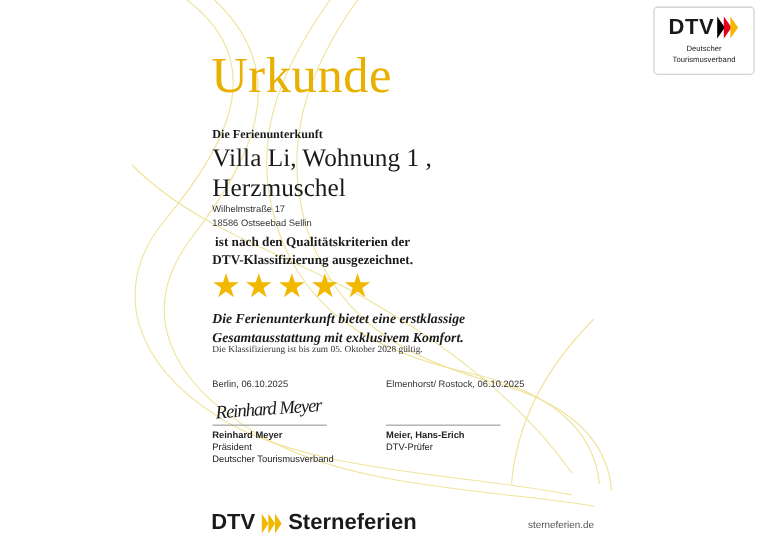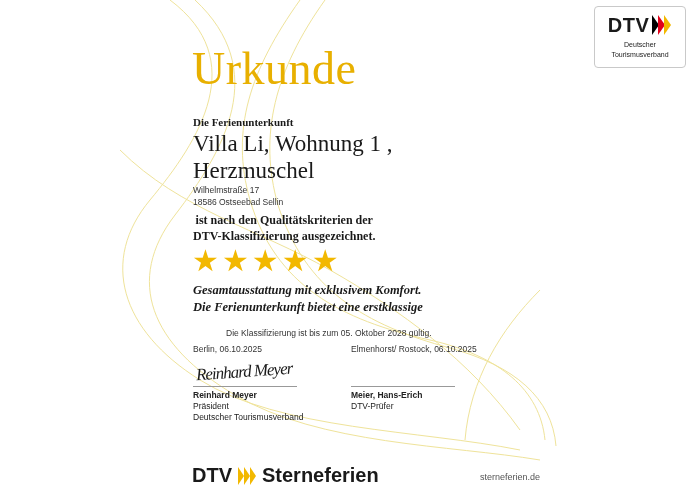--- a/index.html
+++ b/index.html
@@ -154,25 +154,24 @@
   .tagline {
     top: 282px;
     font-style: italic;
     font-size: 12.5px;
     line-height: 17px;
     font-weight: bold;
     width: 320px;
   }
 
   .validity {
-    top: 328px;
-    font-family: Liberation Sans, sans-serif;
+    top: 312px;
+    font-family: Liberation Serif, serif;
     font-size: 8.5px;
     color: #333;
-    margin-left: 33px;
   }
 
   .sign-row {
     position: absolute;
     top: 344px;
     left: 193px;
     width: 400px;
     font-family: "Liberation Sans", sans-serif;
     font-size: 8.5px;
     color: #333;
@@ -318,22 +317,22 @@
 
   <div class="stars">
     <span class="star">★</span>
     <span class="star">★</span>
     <span class="star">★</span>
     <span class="star">★</span>
     <span class="star">★</span>
   </div>
 
   <div class="block tagline">
+    <div>Die Ferienunterkunft bietet eine erstklassige</div>
     <div>Gesamtausstattung mit exklusivem Komfort.</div>
-    <div>Die Ferienunterkunft bietet eine erstklassige</div>
   </div>
 
   <div class="block validity">Die Klassifizierung ist bis zum 05. Oktober 2028 gültig.</div>
 
   <div class="sign-row">
     <div class="sign-col-left">Berlin, 06.10.2025</div>
     <div class="sign-col-right">Elmenhorst/ Rostock, 06.10.2025</div>
   </div>
 
   <div class="signature-script">Reinhard Meyer</div>

